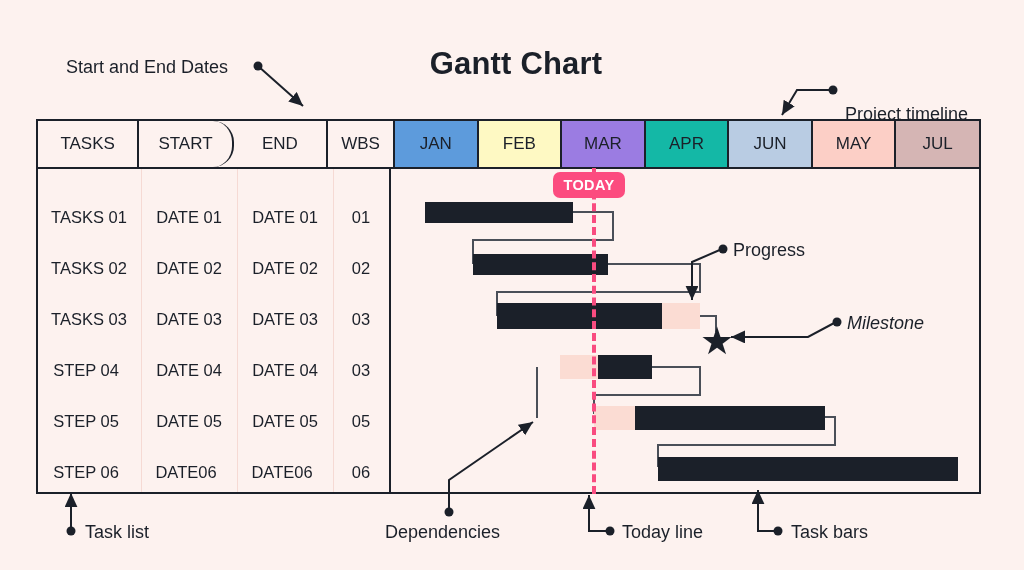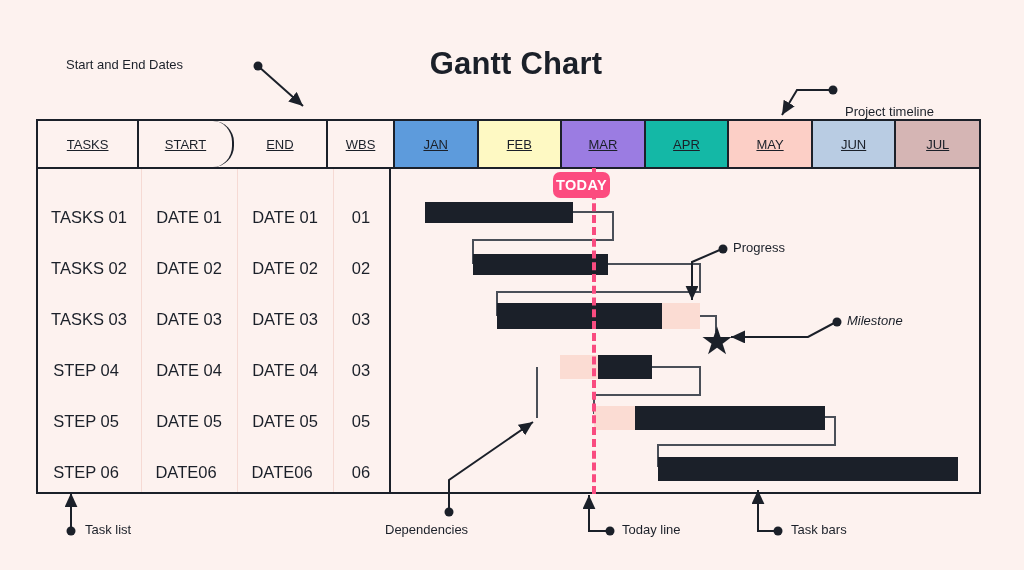--- a/index.html
+++ b/index.html
@@ -19,21 +19,21 @@
     text-align:center;
     font-size:31px;font-weight:bold;letter-spacing:.2px;
     color:#1B2029;
   }
   
   .title-inner{display:inline-block;transform:translateX(0px);margin-left:8px;}
 
   
   .ann{
     position:absolute;
-    font-size:13px;
+    font-size:18px;
     color:#1B2029;
     white-space:nowrap;
   }
 
   
   .frame{
     position:absolute;
     left:36px;top:119px;
     width:945px;height:375px;
     border:2px solid #1B2029;
@@ -43,25 +43,24 @@
   
   .hdr{
     position:absolute;left:0;top:0;height:48px;width:100%;
     box-sizing:border-box;
     border-bottom:2px solid #1B2029;
     display:flex;
   }
   .hcell{
     box-sizing:border-box;
     display:flex;align-items:center;justify-content:center;
-    font-size:13px;
+    font-size:17px;
     color:#1B2029;
     border-right:2px solid #1B2029;
     height:100%;
-    text-decoration:underline;
   }
   .hcell:last-child{border-right:none;}
   .hcell.txt{background:transparent;}
 
   
   .vsep{
     position:absolute;top:48px;bottom:0;width:1px;
     background:#F6DAD4;
   }
   .vsep-strong{
@@ -83,21 +82,21 @@
   .prog{position:absolute;background:#FBDCD3;}
 
   
   .todayline{
     position:absolute;
     width:0;border-left:4px dashed #F94C80;
     left:592px;top:168px;height:326px;
   }
   .todaybadge{
     position:absolute;left:553px;top:172px;
-    width:57px;height:26px;border-radius:7px;
+    width:72px;height:26px;border-radius:7px;
     background:#FC4C7F;
     color:#fff;font-size:14.5px;font-weight:bold;
     display:flex;align-items:center;justify-content:center;
     letter-spacing:.4px;
   }
 
   
   .star{position:absolute;color:#1B2029;font-size:38px;line-height:1;}
 
   svg.overlay{position:absolute;left:0;top:0;width:1024px;height:570px;pointer-events:none;}
@@ -124,22 +123,22 @@
 
     <div class="hdr">
       <div class="hcell txt" style="width:103px;">TASKS</div>
       <div class="hcell txt" style="width:96px;border-radius:21px;">START</div>
       <div class="hcell txt" style="width:96px;">END</div>
       <div class="hcell txt" style="width:68px;">WBS</div>
       <div class="hcell" id="m0" style="width: 85px; background: rgb(93, 155, 220);">JAN</div>
       <div class="hcell" id="m1" style="width: 85px; background: #fef9c3;">FEB</div>
       <div class="hcell" id="m2" style="width: 85px; background: rgb(155, 124, 226);">MAR</div>
       <div class="hcell" id="m3" style="width: 85px; background: #14b8a6;">APR</div>
+      <div class="hcell" id="m5" style="width: 85px; background: rgb(185, 204, 227);">JUN</div>
       <div class="hcell" id="m4" style="width: 85px; background: rgb(252, 207, 198);">MAY</div>
-      <div class="hcell" id="m5" style="width: 85px; background: rgb(185, 204, 227);">JUN</div>
       <div class="hcell" id="m6" style="width: 84px; background: rgb(213, 181, 180);">JUL</div>
     </div>
 
     <div class="vsep" style="left:103px;"></div>
     <div class="vsep" style="left:199px;"></div>
     <div class="vsep" style="left:295px;"></div>
     <div class="vsep-strong" style="left:351px;"></div>
 
     <div class="cell" style="left:51px;top:96px;">TASKS 01</div>
     <div class="cell" style="left:151px;top:96px;">DATE 01</div>

